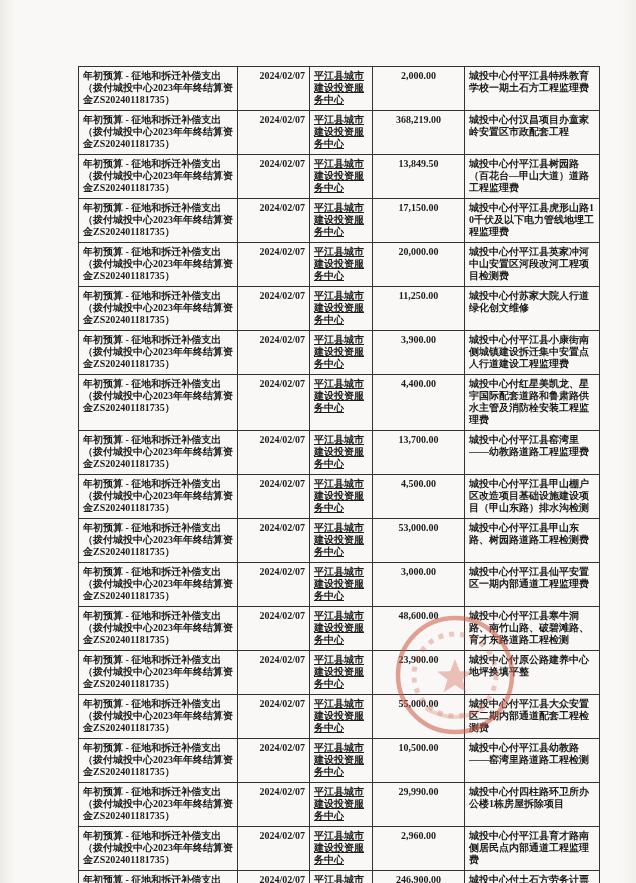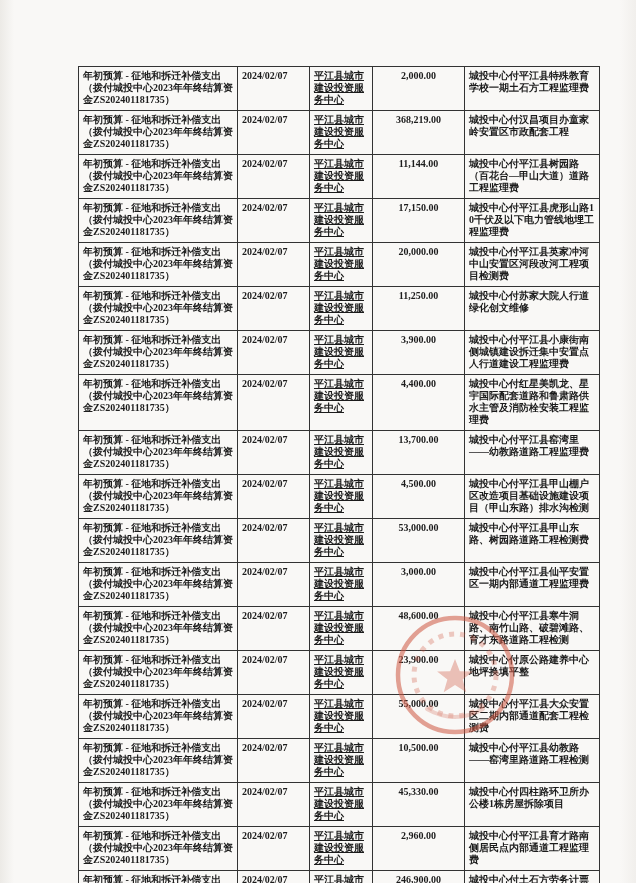--- a/index.html
+++ b/index.html
@@ -19,21 +19,21 @@
   }
   table.ledger td{
     border:1.6px solid #333;
     vertical-align:top;
     padding:3px 4px 4px 4px;
     font-size:10px;line-height:12px;
     color:#1c1c1c;font-weight:600;
     word-break:break-all;
   }
   td.c-item{padding-left:6px;}
-  td.c-date{text-align:left;padding-left:2px;padding-right:2px;white-space:nowrap;}
+  td.c-date{text-align:right;padding-left:2px;padding-right:2px;white-space:nowrap;}
   td.c-payee{padding-left:5px;text-decoration:underline;}
   td.c-amount{text-align:center;padding-right:8px;white-space:nowrap;}
   td.c-desc{padding-left:6px;}
   .seal{
     position:absolute;left:393px;top:613px;width:124px;height:124px;
     opacity:.55;filter:blur(.5px);pointer-events:none;
   }
 </style>
 </head>
 <body>
@@ -60,21 +60,21 @@
           <td class="c-item">年初预算 - 征地和拆迁补偿支出（拨付城投中心2023年年终结算资金ZS202401181735）</td>
           <td class="c-date">2024/02/07</td>
           <td class="c-payee">平江县城市建设投资服务中心</td>
           <td class="c-amount">368,219.00</td>
           <td class="c-desc">城投中心付汉昌项目办童家岭安置区市政配套工程</td>
         </tr>
         <tr>
           <td class="c-item">年初预算 - 征地和拆迁补偿支出（拨付城投中心2023年年终结算资金ZS202401181735）</td>
           <td class="c-date">2024/02/07</td>
           <td class="c-payee">平江县城市建设投资服务中心</td>
-          <td class="c-amount">11,144.00</td>
+          <td class="c-amount">13,849.50</td>
           <td class="c-desc">城投中心付平江县树园路（百花台—甲山大道）道路工程监理费</td>
         </tr>
         <tr>
           <td class="c-item">年初预算 - 征地和拆迁补偿支出（拨付城投中心2023年年终结算资金ZS202401181735）</td>
           <td class="c-date">2024/02/07</td>
           <td class="c-payee">平江县城市建设投资服务中心</td>
           <td class="c-amount">17,150.00</td>
           <td class="c-desc">城投中心付平江县虎形山路10千伏及以下电力管线地埋工程监理费</td>
         </tr>
         <tr>
@@ -158,21 +158,21 @@
           <td class="c-item">年初预算 - 征地和拆迁补偿支出（拨付城投中心2023年年终结算资金ZS202401181735）</td>
           <td class="c-date">2024/02/07</td>
           <td class="c-payee">平江县城市建设投资服务中心</td>
           <td class="c-amount">10,500.00</td>
           <td class="c-desc">城投中心付平江县幼教路——窑湾里路道路工程检测</td>
         </tr>
         <tr>
           <td class="c-item">年初预算 - 征地和拆迁补偿支出（拨付城投中心2023年年终结算资金ZS202401181735）</td>
           <td class="c-date">2024/02/07</td>
           <td class="c-payee">平江县城市建设投资服务中心</td>
-          <td class="c-amount">45,330.00</td>
+          <td class="c-amount">29,990.00</td>
           <td class="c-desc">城投中心付四柱路环卫所办公楼1栋房屋拆除项目</td>
         </tr>
         <tr>
           <td class="c-item">年初预算 - 征地和拆迁补偿支出（拨付城投中心2023年年终结算资金ZS202401181735）</td>
           <td class="c-date">2024/02/07</td>
           <td class="c-payee">平江县城市建设投资服务中心</td>
           <td class="c-amount">2,960.00</td>
           <td class="c-desc">城投中心付平江县育才路南侧居民点内部通道工程监理费</td>
         </tr>
         <tr>

